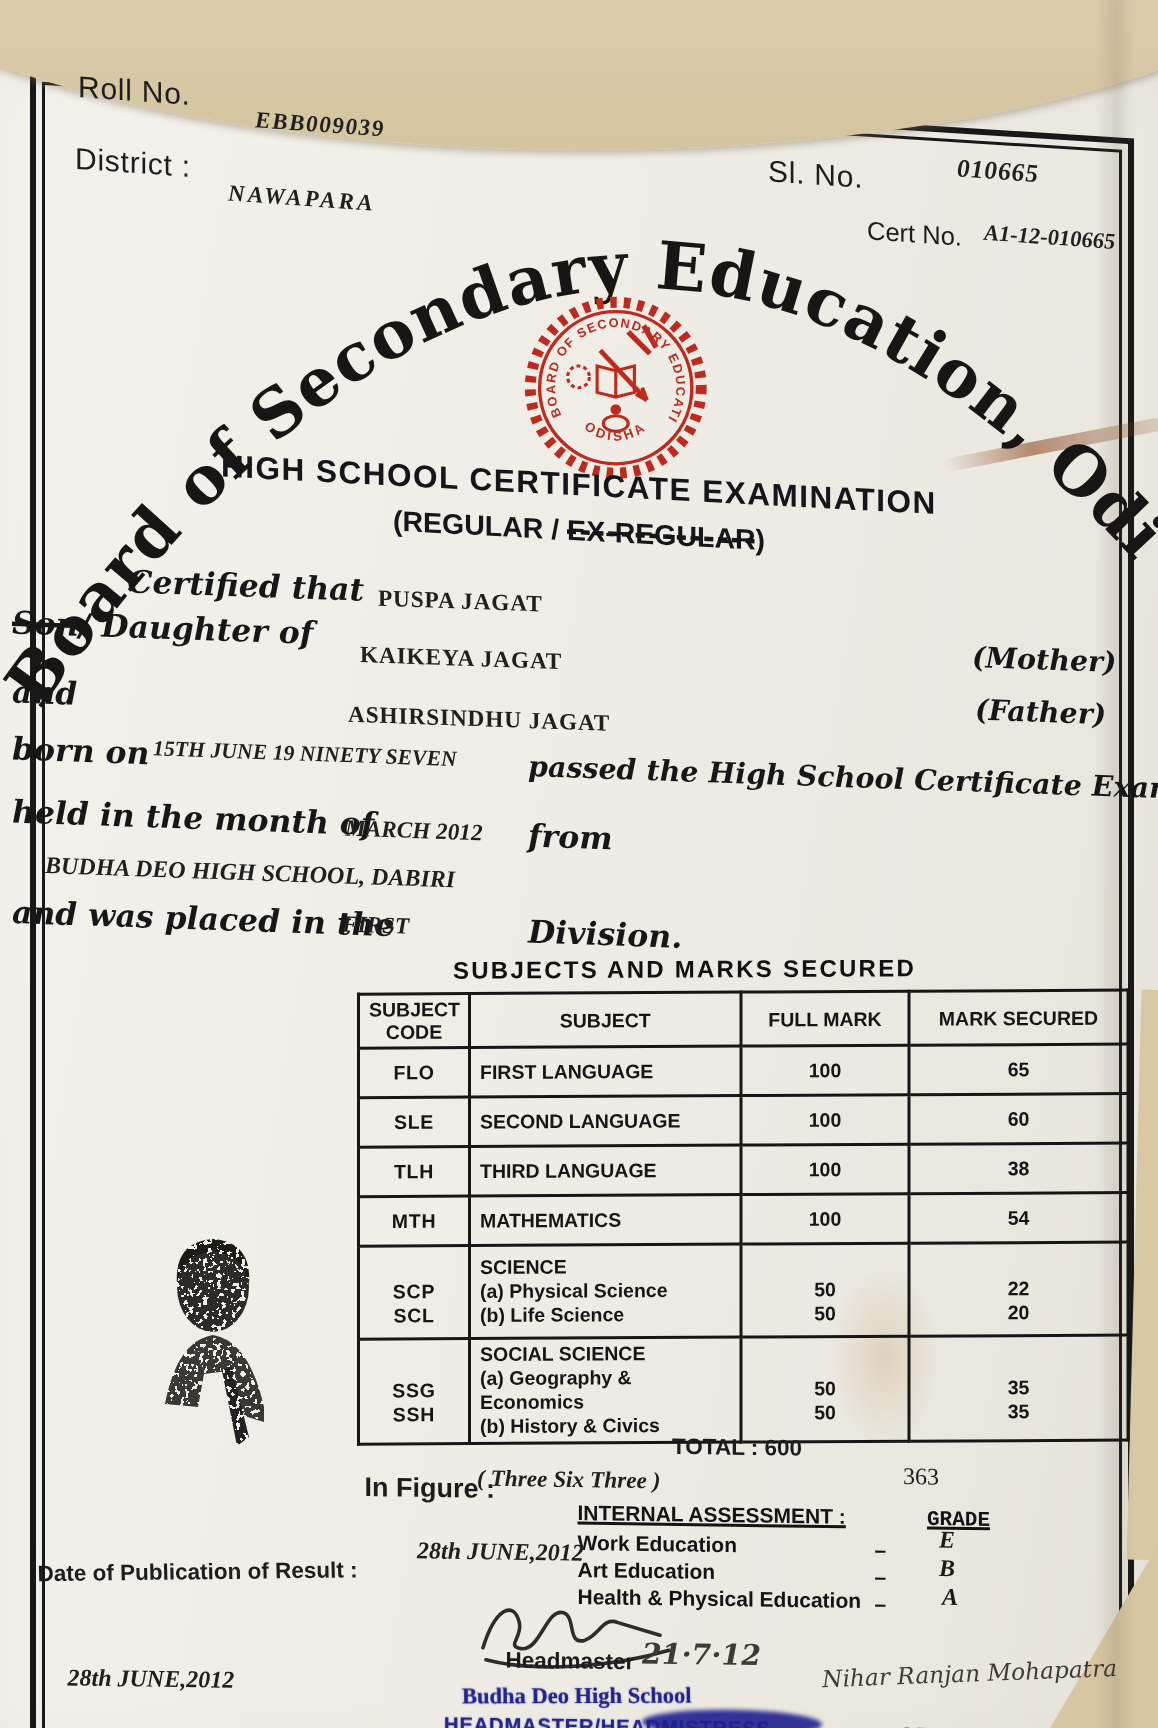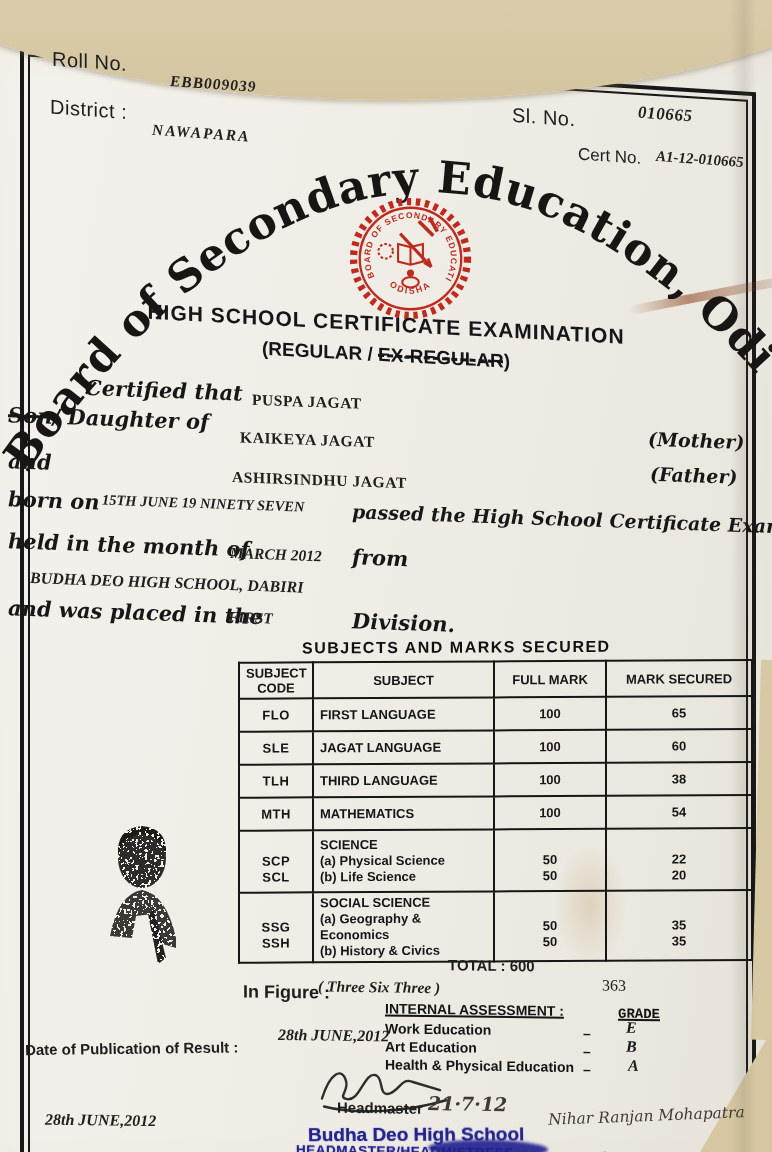--- a/index.html
+++ b/index.html
@@ -190,21 +190,21 @@
         <th class="c-sec t-center">MARK SECURED</th>
       </tr>
       <tr style="height:33px;">
         <td class="code">FLO</td>
         <td>FIRST LANGUAGE</td>
         <td class="t-center">100</td>
         <td class="secured">65</td>
       </tr>
       <tr style="height:33px;">
         <td class="code">SLE</td>
-        <td>JAGAT LANGUAGE</td>
+        <td>SECOND LANGUAGE</td>
         <td class="t-center">100</td>
         <td class="secured">60</td>
       </tr>
       <tr style="height:33px;">
         <td class="code">TLH</td>
         <td>THIRD LANGUAGE</td>
         <td class="t-center">100</td>
         <td class="secured">38</td>
       </tr>
       <tr style="height:33px;">
@@ -290,17 +290,17 @@
 
     <svg class="abs" style="left:312px;top:1058px;" width="145" height="52">
       <path d="M10 36 C18 10, 30 4, 34 18 C37 28, 26 34, 34 36 C48 40, 52 8, 64 12 C72 15, 66 34, 78 30 C88 26, 90 14, 100 18 L128 26 M12 44 C44 52, 96 48, 134 36" fill="none" stroke="#1c1c1c" stroke-width="2.4" stroke-linecap="round" opacity="0.92"></path>
     </svg>
     <span class="abs printed" style="left:337px;top:1094px;font-weight:700;font-size:15px;">Headmaster</span>
     <span class="abs hand" style="left:428px;top:1086px;font-size:19px;font-weight:700;">21·7·12</span>
 
     <span class="abs hand" style="left:548px;top:1098px;font-size:15.5px;transform:rotate(-3deg);">Nihar Ranjan Mohapatra</span>
     <span class="abs printed stamp" style="left:600px;top:1140px;font-weight:700;font-size:14px;letter-spacing:1px;color:#3a3a3a;text-shadow:none;">SECRETARY</span>
 
-    <span class="abs stamp" style="left:308px;top:1118px;font-family:Liberation Sans, sans-serif;font-weight:700;font-size:19px;transform:rotate(-1deg);filter:blur(.4px);">Budha Deo High School</span>
+    <span class="abs stamp" style="left:308px;top:1118px;font-family:Liberation Serif, serif;font-weight:700;font-size:15px;transform:rotate(-1deg);filter:blur(.4px);">Budha Deo High School</span>
     <span class="abs stamp printed" style="left:296px;top:1138px;font-weight:700;font-size:13.5px;letter-spacing:.5px;filter:blur(.5px);">HEADMASTER/HEADMISTRESS</span>
     <span class="blob"></span>
   </div>
 </div>
 
 </body></html>

